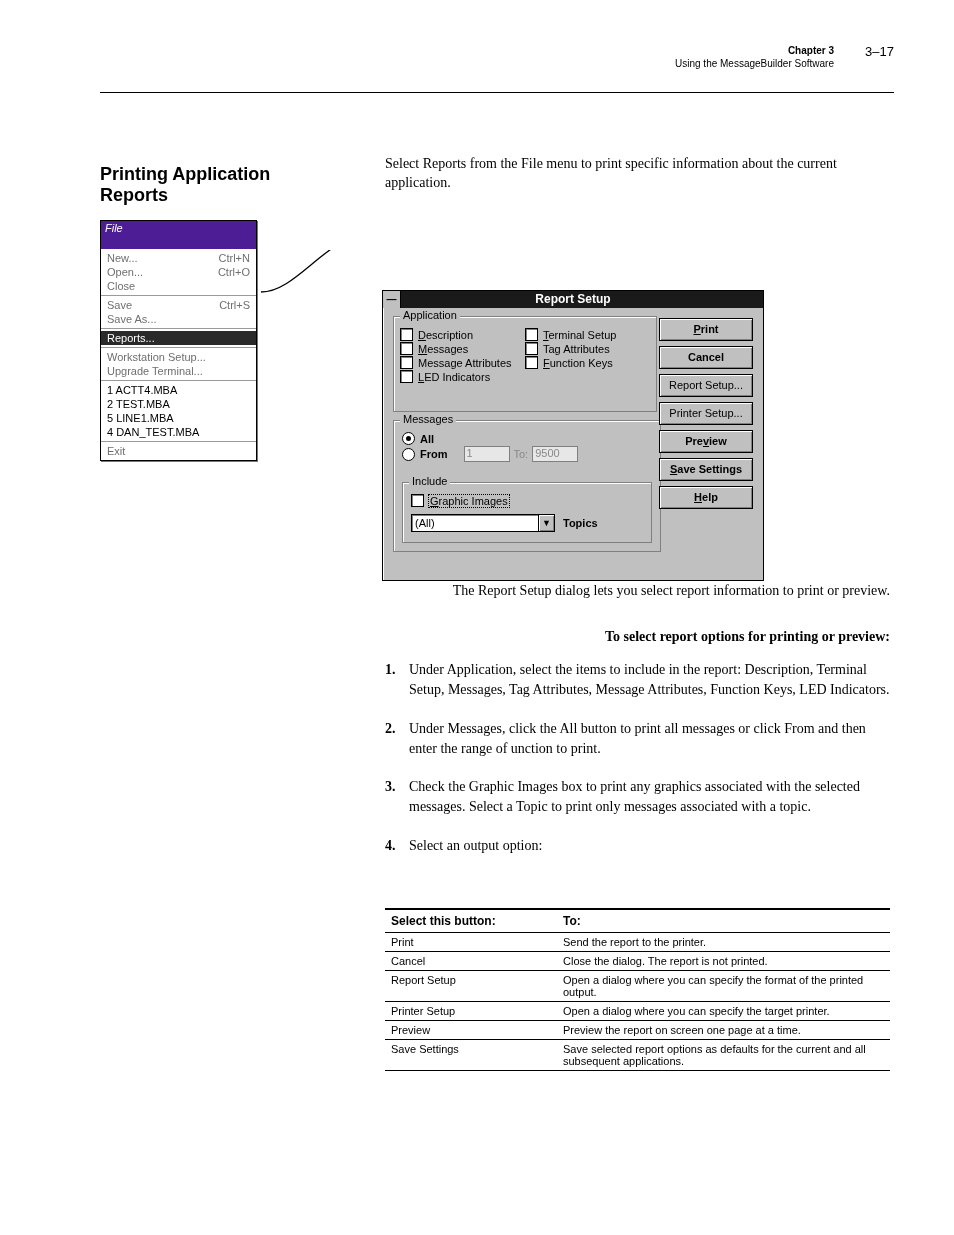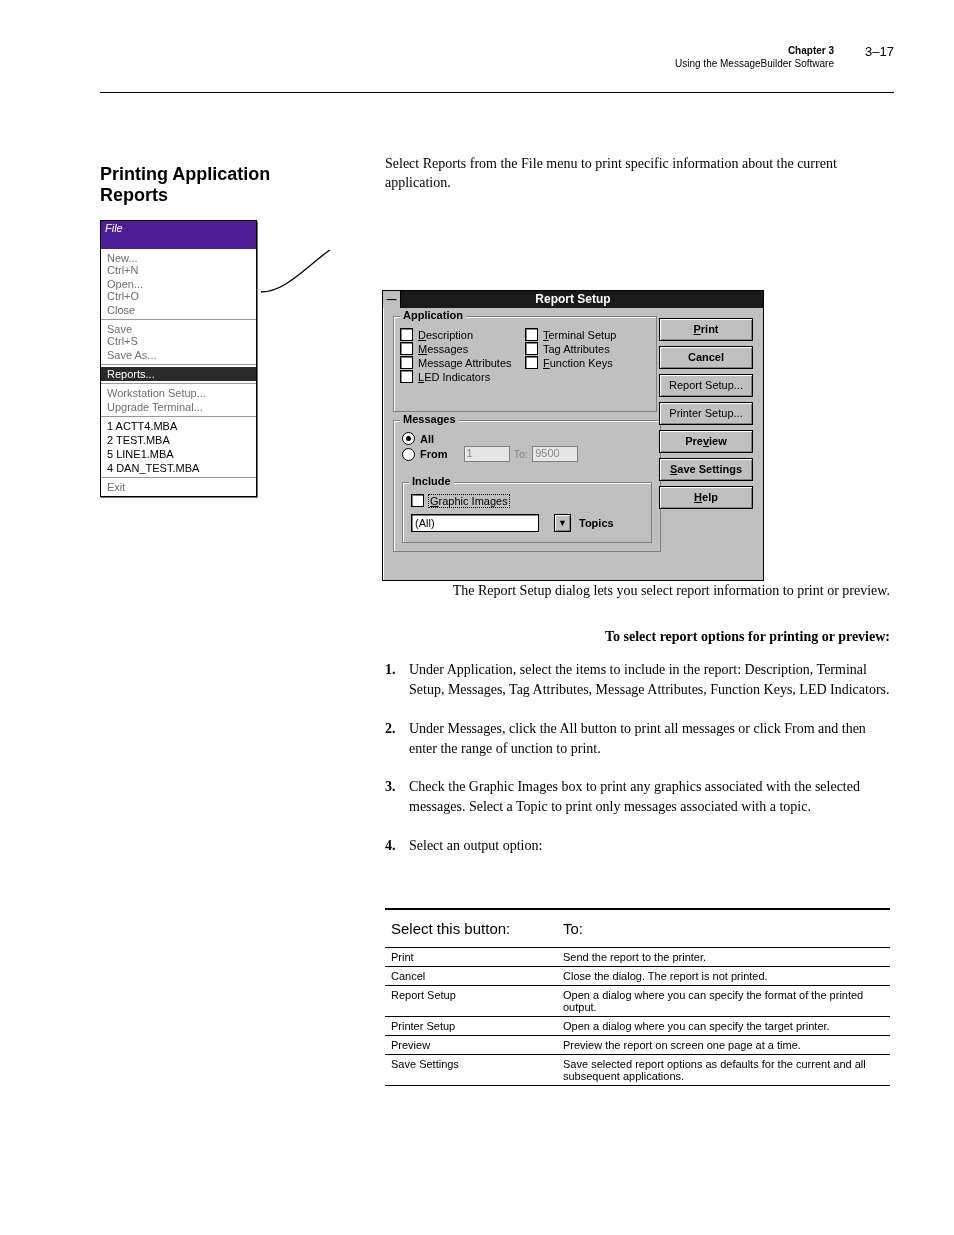--- a/index.html
+++ b/index.html
@@ -10,60 +10,60 @@
   .pageno{position:absolute;right:0;top:0;font-family:Arial,Helvetica,sans-serif;font-size:13px;}
   .rule{position:absolute;left:100px;right:60px;top:92px;border-top:1px solid #000;}
   .side-title{position:absolute;left:100px;top:164px;width:220px;font-family:Arial,Helvetica,sans-serif;font-weight:bold;font-size:18px;}
   .intro{position:absolute;left:385px;top:155px;width:505px;font-size:14px;line-height:1.35;}
   .para{position:absolute;left:385px;width:505px;font-size:14px;line-height:1.35;text-align:right;}
   
   .filemenu{position:absolute;left:100px;top:220px;width:155px;font-family:"MS Sans Serif",Arial,sans-serif;font-size:11px;color:#000;border:1px solid #000;background:#fff;box-shadow:1px 1px 0 #777;}
   .fm-title{background:#4c1d95;color:#fff;padding:1px 4px 14px 4px;font-size:11px;height:13px;font-style:italic;}
   .fm-sec{border-top:1px solid #9a9a9a;padding:2px 0;}
   .fm-sec:first-of-type{border-top:none;}
-  .fm-item{display:flex;justify-content:space-between;padding:1px 6px;flex-direction:column;}
+  .fm-item{display:flex;justify-content:space-between;padding:1px 6px;}
   .fm-item.disabled{color:#6f6f6f;}
   .fm-item.sel{background:#2a2a2a;color:#fff;}
   
   .dlg{position:absolute;left:382px;top:290px;width:380px;background:#c0c0c0;font-family:"MS Sans Serif",Arial,sans-serif;font-size:11px;color:#000;
        border:1px solid #000;box-shadow:inset 1px 1px 0 #fff;padding-bottom:20px;}
   .dlg-title{height:17px;background:#1a1a1a;color:#fff;font-weight:bold;text-align:center;line-height:17px;font-size:12px;position:relative;}
   .sysmenu{position:absolute;left:0;top:0;width:17px;height:17px;background:#c0c0c0;border-right:1px solid #000;display:flex;align-items:center;justify-content:center;font-size:10px;color:#000;}
   .dlg-body{position:relative;padding:8px 10px 0 10px;}
   .group{border:1px solid #808080;box-shadow:inset 1px 1px 0 #fff;position:relative;margin-bottom:8px;}
-  .group-title{position:absolute;top:-8px;left:6px;background:#c0c0c0;padding:0 3px;font-weight:bold;font-size:11px;}
+  .group-title{position:absolute;top:-8px;left:6px;background:#c0c0c0;padding:0 3px;font-weight:normal;font-size:11px;}
   .group-app{height:78px;width:250px;padding:10px 6px 6px 6px;}
   .app-cols{display:flex;}
   .app-col{width:50%;}
   .chk{display:flex;align-items:center;margin:1px 0;font-size:11px;}
   .chk .box{display:inline-block;width:11px;height:11px;background:#fff;border:1px solid #000;box-shadow:inset 1px 1px 0 #808080;margin-right:5px;}
   .chk .lbl{white-space:nowrap;}
   .chk .lbl u{text-decoration:underline;}
   .group-msg{width:250px;padding:10px 8px 8px 8px;}
   .radio-row{display:flex;align-items:center;margin:1px 0;}
   .radio{width:11px;height:11px;border:1px solid #000;border-radius:50%;background:#fff;margin-right:5px;display:inline-flex;align-items:center;justify-content:center;}
   .radio.sel::after{content:"";width:5px;height:5px;background:#000;border-radius:50%;}
   .numbox{width:40px;height:14px;border:1px solid #808080;background:#e7e7e7;color:#888;font-size:11px;display:inline-block;padding:0 2px;}
   .to-lbl{color:#888;margin:0 4px;}
   .group-inc{margin:20px 0 0 0;padding:10px 8px 10px 8px;}
-  .combo{display:inline-flex;align-items:flex-start;gap:16px;}
+  .combo{display:inline-flex;align-items:flex-start;}
   .combo-box{width:120px;height:16px;background:#fff;border:1px solid #000;box-shadow:inset 1px 1px 0 #808080;padding:0 3px;font-size:11px;line-height:16px;}
   .combo-btn{width:15px;height:16px;border:1px solid #000;background:#c0c0c0;display:flex;align-items:center;justify-content:center;font-size:9px;margin-left:-1px;box-shadow:inset 1px 1px 0 #fff,inset -1px -1px 0 #808080;}
   .btns{position:absolute;right:10px;top:10px;width:94px;}
   .btn{display:block;height:21px;line-height:21px;background:#c0c0c0;border:1px solid #000;text-align:center;font-size:11px;font-weight:bold;margin-bottom:5px;box-shadow:inset 1px 1px 0 #fff,inset -1px -1px 0 #808080;}
   .arrow{position:absolute;font-family:Arial,sans-serif;font-size:15px;}
   .arrow svg{display:block;}
   
   .steps{position:absolute;left:385px;width:505px;font-size:14px;line-height:1.45;}
   .step{display:flex;margin-bottom:18px;}
   .step .n{width:24px;font-weight:bold;}
   .step .t{flex:1;}
   
   .tbl{position:absolute;left:385px;width:505px;font-family:Arial,Helvetica,sans-serif;font-size:11px;border-collapse:collapse;}
-  .tbl th{font-weight:normal;text-align:left;border-top:2px solid #000;border-bottom:1px solid #000;padding:10px 6px;font-size:15px;}
+  .tbl th{font-weight:bold;text-align:left;border-top:2px solid #000;border-bottom:1px solid #000;padding:4px 6px;font-size:12px;}
   .tbl td{border-bottom:1px solid #000;padding:3px 6px;vertical-align:top;}
   .tbl .col1{width:160px;}
   u.hot{text-decoration:underline;}
   .dotted-focus{outline:1px dotted #000;padding:0 1px;}
 </style>
 </head>
 <body>
 <div class="page">
 
 <div class="header-right">

